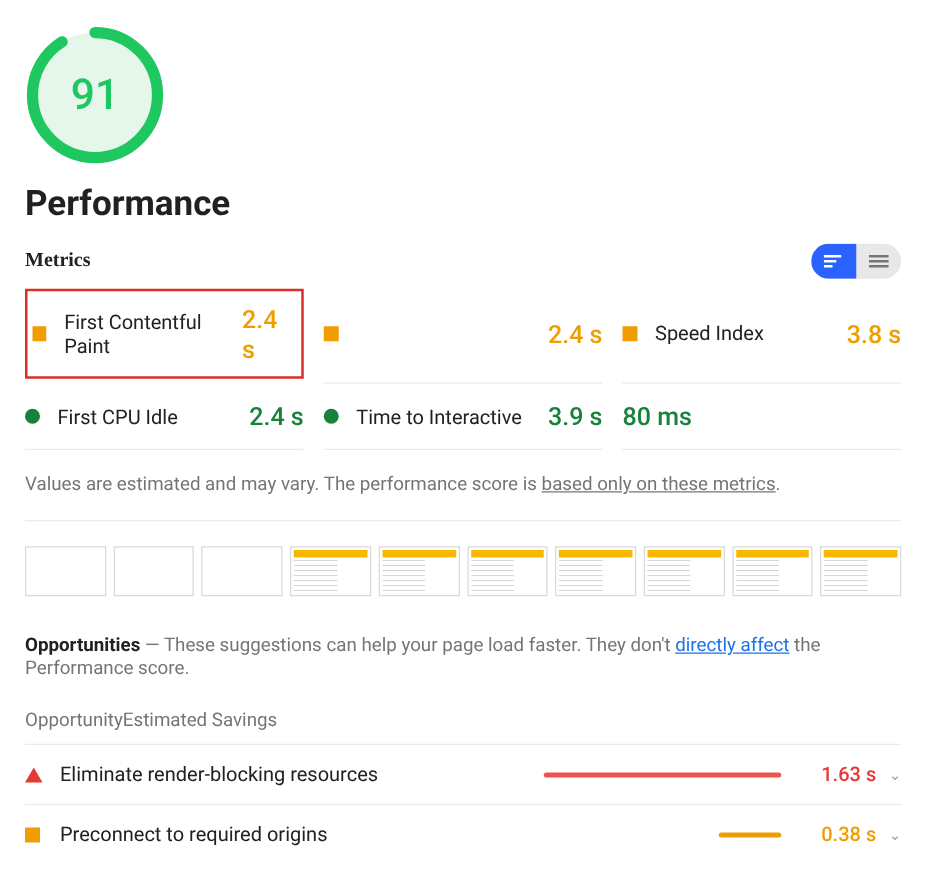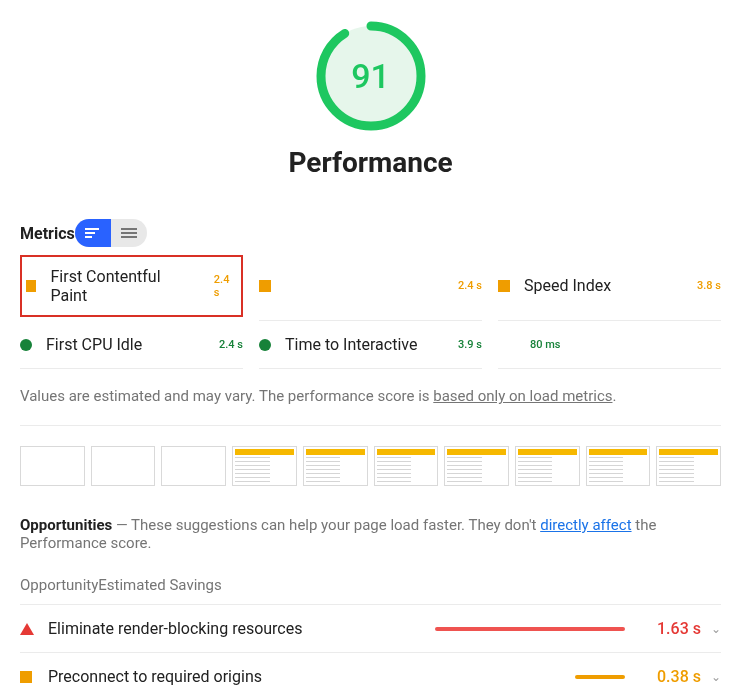--- a/index.html
+++ b/index.html
@@ -1,41 +1,41 @@
 <!DOCTYPE html>
 <html><head>
 <meta charset="utf-8">
 <style>
 * { box-sizing: border-box; margin: 0; padding: 0; }
 body { font-family: Roboto, 'Segoe UI', Arial, sans-serif; background: #fff; width: 741px; padding: 20px 20px 10px 20px; color: #212121; }
 
-.gauge-wrap { display: flex; flex-direction: column; align-items: center; margin-bottom: 40px; }
+.gauge-wrap { display: flex; flex-direction: column; margin-bottom: 16px; }
 .gauge { position: relative; width: 112px; height: 112px; }
 .gauge svg { width: 112px; height: 112px; transform: rotate(-90deg); }
 .gauge-bg { fill: #e6f6eb; }
 .gauge-arc { fill: none; stroke: #1ec760; stroke-width: 9; stroke-linecap: round; }
 .gauge-text { position: absolute; top: 0; left: 0; width: 100%; height: 100%; display: flex; align-items: center; justify-content: center; font-size: 34px; font-weight: 500; color: #1ec760; }
 .gauge-title { font-size: 28px; font-weight: 700; color: #212121; margin-top: 14px; }
 
-.metrics-header { display: flex; align-items: center; margin-bottom: 4px; }
+.metrics-header { display: flex; align-items: center; justify-content: space-between; margin-bottom: 4px; font-family: Liberation Serif, serif; }
 .metrics-title { font-size: 16px; font-weight: 700; color: #212121; }
 .toggle { display: flex; border-radius: 20px; overflow: hidden; background: #e8e8e8; }
 .toggle-btn { width: 36px; height: 28px; display: flex; align-items: center; justify-content: center; cursor: pointer; }
 .toggle-btn.active { background: #2962ff; }
 .toggle-btn svg { width: 16px; height: 12px; }
 
 .metrics-grid { display: grid; grid-template-columns: 1fr 1fr 1fr; column-gap: 16px; }
 .metric { display: flex; align-items: center; justify-content: space-between; padding: 14px 0; border-bottom: 1px solid #ebebeb; }
 .metric-left { display: flex; align-items: center; gap: 14px; }
 .shape-sq { width: 12px; height: 12px; }
 .shape-sq.orange { background: #ef9d00; }
 .shape-circ { width: 12px; height: 12px; border-radius: 50%; }
 .shape-circ.green { background: #178239; }
 .metric-name { font-size: 16px; color: #212121; }
-.metric-val { font-size: 11px; font-weight: 500; margin-left: 32px; }
+.metric-val { font-size: 20px; font-weight: 500; }
 .metric-val.orange { color: #ef9d00; }
 .metric-val.green { color: #178239; }
 .highlight { border: 2px solid #d93025; padding: 10px 6px 10px 4px !important; margin: 4px 0; }
 
 .note { font-size: 15px; color: #757575; padding: 18px 0 20px 0; border-bottom: 1px solid #ebebeb; }
 .note a { color: #757575; text-decoration: underline; }
 
 .filmstrip { display: flex; gap: 6px; padding: 20px 0 30px 0; }
 .thumb { flex: 1; height: 40px; border: 1px solid #d9d9d9; background: #fff; position: relative; overflow: hidden; }
 .thumb.loaded::before { content: ''; position: absolute; top: 2px; left: 2px; right: 2px; height: 6px; background: #f6b800; }
@@ -129,21 +129,21 @@
         <span class="metric-name">Time to Interactive</span>
       </div>
       <span class="metric-val green">3.9 s</span>
     </div>
     <div class="metric">
       <span class="metric-val green">80 ms</span>
     </div>
   </div>
 
 <div class="note">
-  <span>Values are estimated and may vary. The performance score is </span><a href="#">based only on load metrics</a><span>.</span>
+  <span>Values are estimated and may vary. The performance score is </span><a href="#">based only on these metrics</a><span>.</span>
 </div>
 
 <div class="filmstrip" id="filmstrip">
     <div class="thumb"></div>
     <div class="thumb"></div>
     <div class="thumb"></div>
     <div class="thumb loaded"></div>
     <div class="thumb loaded"></div>
     <div class="thumb loaded"></div>
     <div class="thumb loaded"></div>

